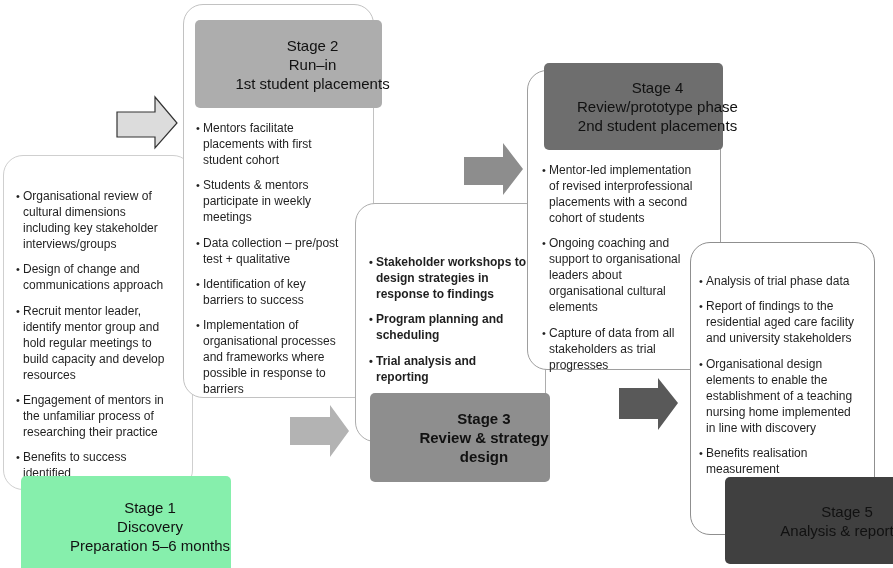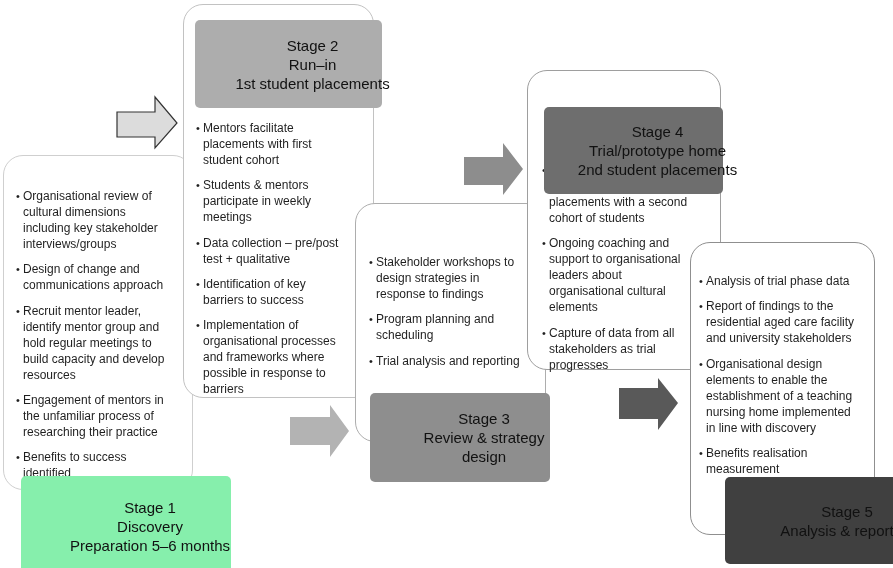--- a/index.html
+++ b/index.html
@@ -116,21 +116,21 @@
       <span>Run–in</span>
       <span>1st student placements</span>
     </div>
   </div>
 </div>
 
 <svg class="arrow" style="left:290px;top:404px;z-index:4;" width="61" height="55" viewBox="0 0 61 55">
   <polygon points="0,13 40,13 40,1 59,27 40,53 40,41 0,41" fill="#b3b3b3"></polygon>
 </svg>
 
-<div class="stage" style="z-index:5;">
+<div class="stage" style="z-index:5;font-weight:bold;">
   <div class="box" style="left:355px;top:203px;width:191px;height:239px;border-color:#adadad;"></div>
   <ul class="bullets" style="left:376px;top:254px;width:151px;">
     <li>Stakeholder workshops to design strategies in response to findings</li>
     <li>Program planning and scheduling</li>
     <li>Trial analysis and reporting</li>
   </ul>
   <div class="hdr" style="left: 370px; top: 393px; width: 180px; height: 89px; background: rgb(142, 142, 142);">
     <div class="hdr-text">
       <span>Stage 3</span>
       <span>Review &amp; strategy</span>
@@ -143,24 +143,24 @@
   <polygon points="1,15 40,15 40,1 60,27 40,53 40,43 1,43" fill="#8d8d8d"></polygon>
 </svg>
 
 <div class="stage" style="z-index:7;">
   <div class="box" style="left:527px;top:70px;width:194px;height:300px;border-color:#9e9e9e;"></div>
   <ul class="bullets" style="left:549px;top:162px;width:148px;">
     <li>Mentor-led implementation of revised interprofessional placements with a second cohort of students</li>
     <li>Ongoing coaching and support to organisational leaders about organisational cultural elements</li>
     <li>Capture of data from all stakeholders as trial progresses</li>
   </ul>
-  <div class="hdr" style="left: 544px; top: 63px; width: 179px; height: 87px; background: rgb(110, 110, 110); margin-top: 44px;">
+  <div class="hdr" style="left: 544px; top: 63px; width: 179px; height: 87px; background: rgb(110, 110, 110);">
     <div class="hdr-text">
       <span>Stage 4</span>
-      <span>Trial/prototype home</span>
+      <span>Review/prototype phase</span>
       <span>2nd student placements</span>
     </div>
   </div>
 </div>
 
 <svg class="arrow" style="left:618px;top:377px;z-index:8;" width="62" height="55" viewBox="0 0 62 55">
   <polygon points="1,11 40,11 40,1 60,26 40,53 40,42 1,42" fill="#595959"></polygon>
 </svg>
 
 <div class="stage" style="z-index:9;">

